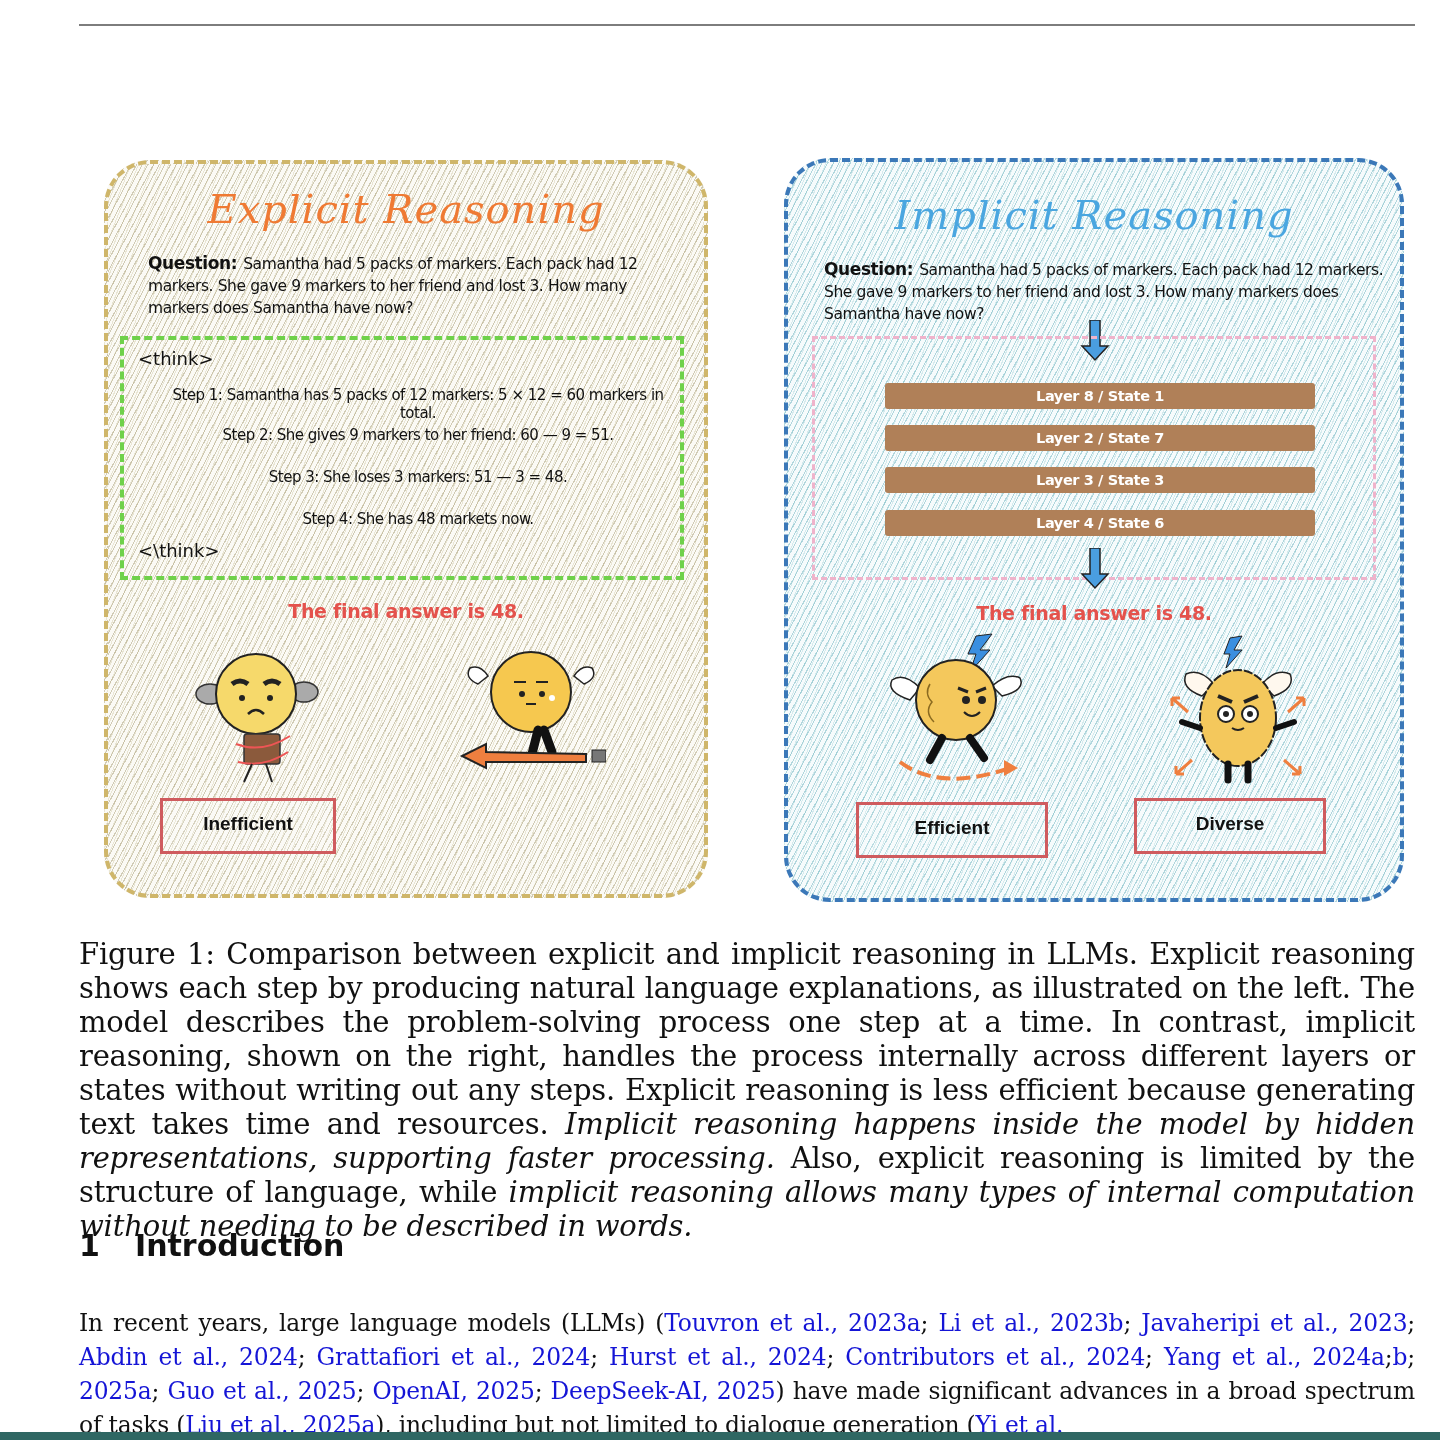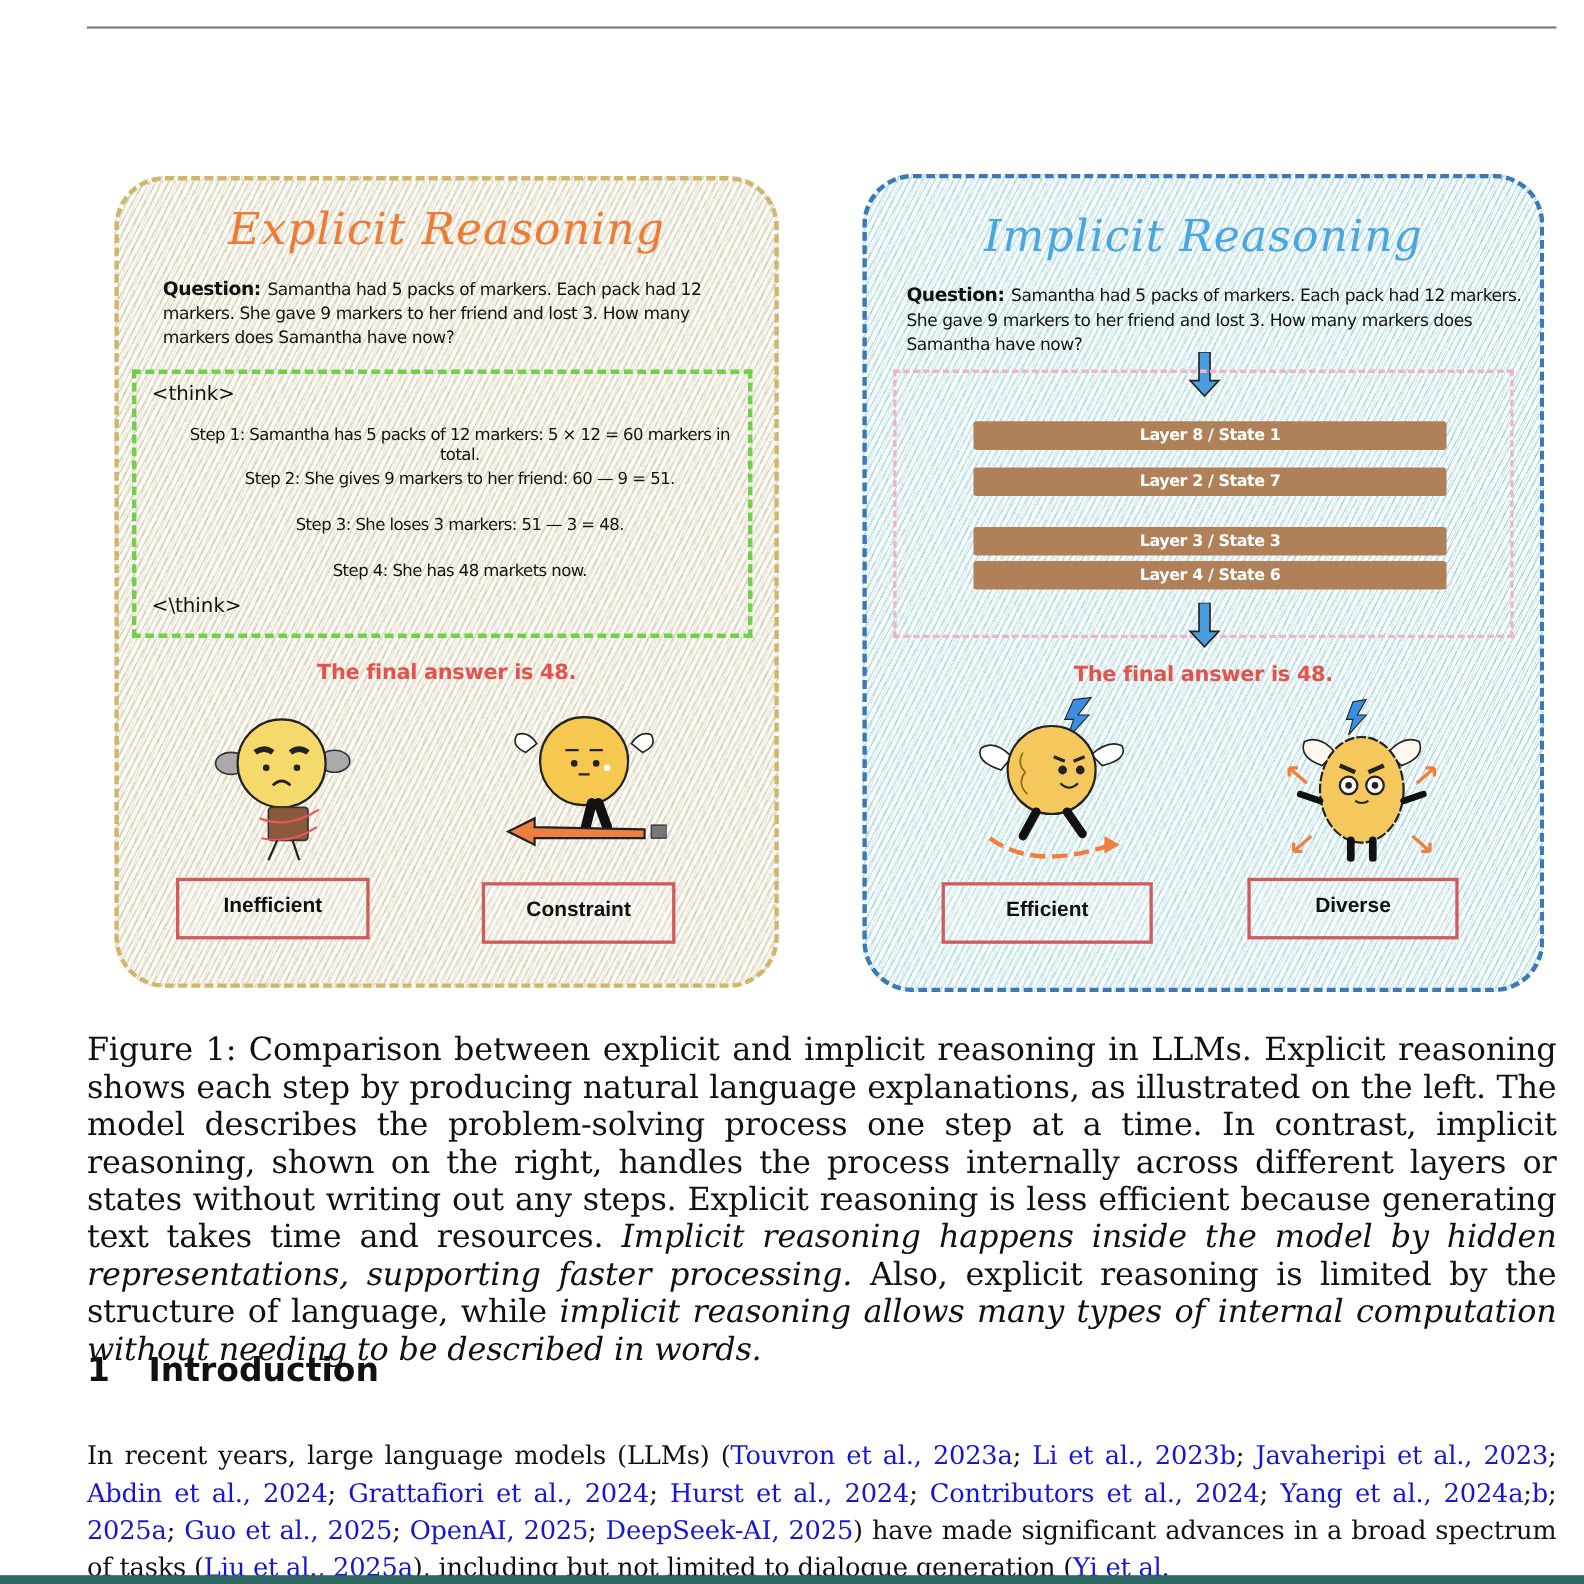--- a/index.html
+++ b/index.html
@@ -99,37 +99,36 @@
     <circle cx="66" cy="50" r="3" fill="#222"></circle>
       <circle cx="86" cy="50" r="3" fill="#222"></circle>
     <line x1="70" y1="60" x2="80" y2="60" stroke="#222" stroke-width="2"></line>
     <circle cx="96" cy="54" r="3" fill="#fff"></circle>
     <path d="M82 86 L76 110 M88 86 L96 108" stroke="#111" stroke-width="9" stroke-linecap="round"></path>
     <path d="M130 110 L30 108 L30 100 L6 112 L30 124 L30 118 L130 118 Z" fill="#ef7f3f" stroke="#222" stroke-width="2"></path>
     <rect x="136" y="106" width="14" height="12" fill="#777" stroke="#222" stroke-width="1"></rect>
   </svg>
 
   <div class="label-box" style="left:52px; top:634px; width:170px; height:50px;">Inefficient</div>
-  <div class="label-box" style="left:330px; top:638px; width:170px; height:50px;">Constraint</div>
 </div>
 
 <div class="panel panel-right">
   <div class="panel-title">Implicit Reasoning</div>
   <div class="question">
     <b>Question:</b><span>Samantha had 5 packs of markers. Each pack had 12 markers. She gave 9 markers to her friend and lost 3. How many markers does Samantha have now?</span>
   </div>
 
   <svg class="arrow-down" style="left:292px; top:158px;" viewBox="0 0 30 42">
     <path d="M10 0 H20 V26 H28 L15 40 L2 26 H10 Z" fill="#4a9ee0" stroke="#222" stroke-width="1.5"></path>
   </svg>
 
   <div class="layer-box">
     <div class="layer" style="top:44px;">Layer 8 / State 1</div>
     <div class="layer" style="top:86px;">Layer 2 / State 7</div>
-    <div class="layer" style="top:140px;">Layer 3 / State 3</div>
+    <div class="layer" style="top:128px;">Layer 3 / State 3</div>
     <div class="layer" style="top:171px;">Layer 4 / State 6</div>
   </div>
 
   <svg class="arrow-down" style="left:292px; top:386px;" viewBox="0 0 30 42">
     <path d="M10 0 H20 V26 H28 L15 40 L2 26 H10 Z" fill="#4a9ee0" stroke="#222" stroke-width="1.5"></path>
   </svg>
 
   <div class="final">The final answer is 48.</div>
 
   <svg class="mascot" style="left:92px; top:470px;" width="150" height="160" viewBox="0 0 150 160">

